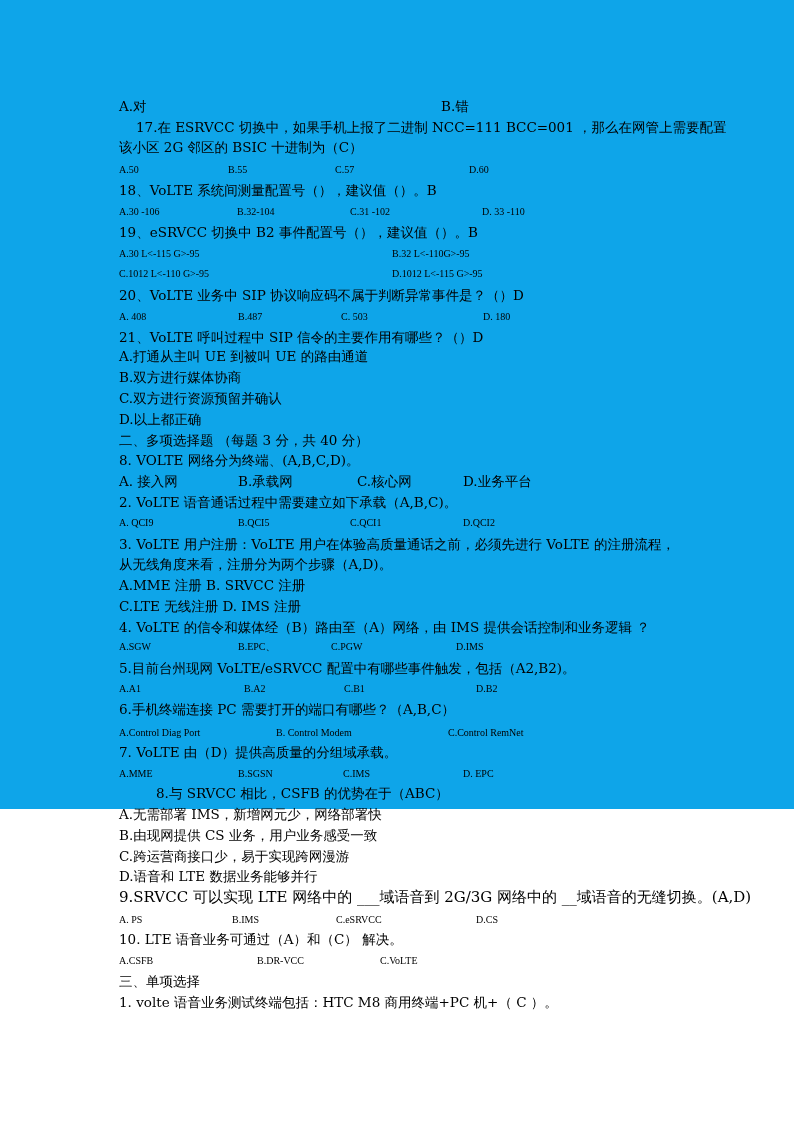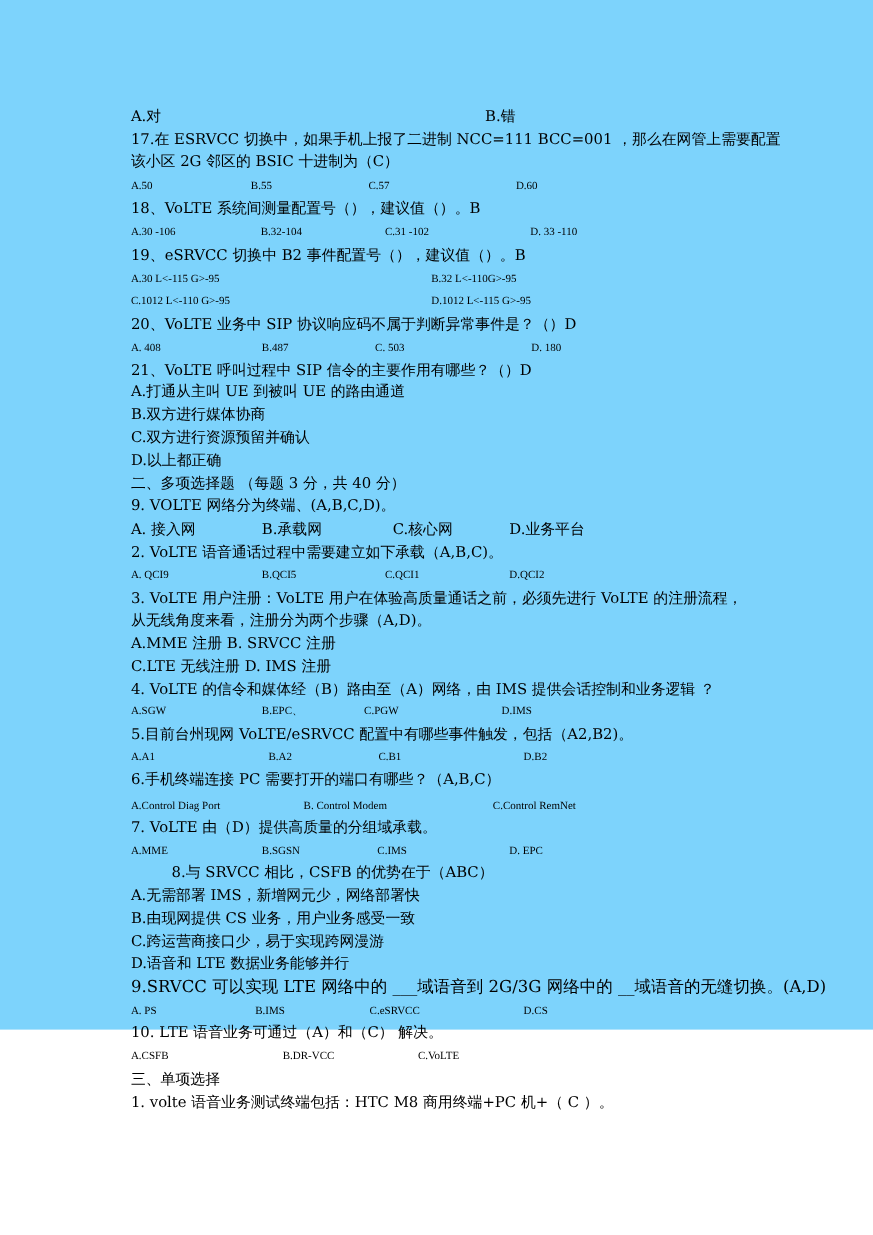--- a/index.html
+++ b/index.html
@@ -11,22 +11,22 @@
       width: 794px;
       height: 1123px;
       position: relative;
       overflow: hidden;
       font-family: "DejaVu Serif", "Liberation Serif", serif;
       color: #000000;
     }
     .page {
       position: absolute;
       left: 0; top: 0;
-      width: 794px; height: 936px;
-      background: #7dd3fc;
+      width: 794px; height: 809px;
+      background: #0ea5e9;
     }
     .line {
       position: absolute;
       left: 119px;
       white-space: nowrap;
       font-size: 13.5px;
       line-height: 18px;
       letter-spacing: 0;
     }
     .opt {
@@ -45,21 +45,21 @@
     }
   </style>
 </head>
 <body>
 
 <div class="page">
 
   <div class="opt cjk" style="left:119px; top:97px;">A.对</div>
   <div class="opt cjk" style="left:441px; top:97px;">B.错</div>
 
-  <div class="line" style="top:118px;">17.在 ESRVCC 切换中，如果手机上报了二进制 NCC=111  BCC=001 ，那么在网管上需要配置</div>
+  <div class="line" style="top:118px;margin-left:17px;">17.在 ESRVCC 切换中，如果手机上报了二进制 NCC=111  BCC=001 ，那么在网管上需要配置</div>
   <div class="line" style="top:138px;">该小区 2G 邻区的 BSIC 十进制为（C）</div>
   <div class="opt" style="left:119px; top:161px;">A.50</div>
   <div class="opt" style="left:228px; top:161px;">B.55</div>
   <div class="opt" style="left:335px; top:161px;">C.57</div>
   <div class="opt" style="left:469px; top:161px;">D.60</div>
 
   <div class="line" style="top:181px;">18、VoLTE 系统间测量配置号（），建议值（）。B</div>
   <div class="opt" style="left:119px; top:203px;">A.30 -106</div>
   <div class="opt" style="left:237px; top:203px;">B.32-104</div>
   <div class="opt" style="left:350px; top:203px;">C.31 -102</div>
@@ -78,21 +78,21 @@
   <div class="opt" style="left:483px; top:308px;">D.  180</div>
 
   <div class="line" style="top:328px;">21、VoLTE 呼叫过程中 SIP 信令的主要作用有哪些？（）D</div>
   <div class="line" style="top:347px;">A.打通从主叫 UE 到被叫 UE 的路由通道</div>
   <div class="line" style="top:368px;">B.双方进行媒体协商</div>
   <div class="line" style="top:389px;">C.双方进行资源预留并确认</div>
   <div class="line" style="top:410px;">D.以上都正确</div>
 
   <div class="line section" style="top:431px;">二、多项选择题 （每题 3 分，共 40 分）</div>
 
-  <div class="line" style="top:451px;">9. VOLTE 网络分为终端、(A,B,C,D)。</div>
+  <div class="line" style="top:451px;">8. VOLTE 网络分为终端、(A,B,C,D)。</div>
   <div class="opt cjk" style="left:119px; top:472px;">A. 接入网</div>
   <div class="opt cjk" style="left:238px; top:472px;">B.承载网</div>
   <div class="opt cjk" style="left:357px; top:472px;">C.核心网</div>
   <div class="opt cjk" style="left:463px; top:472px;">D.业务平台</div>
 
   <div class="line" style="top:493px;">2. VoLTE 语音通话过程中需要建立如下承载（A,B,C)。</div>
   <div class="opt" style="left:119px; top:514px;">A. QCI9</div>
   <div class="opt" style="left:238px; top:514px;">B.QCI5</div>
   <div class="opt" style="left:350px; top:514px;">C.QCI1</div>
   <div class="opt" style="left:463px; top:514px;">D.QCI2</div>

